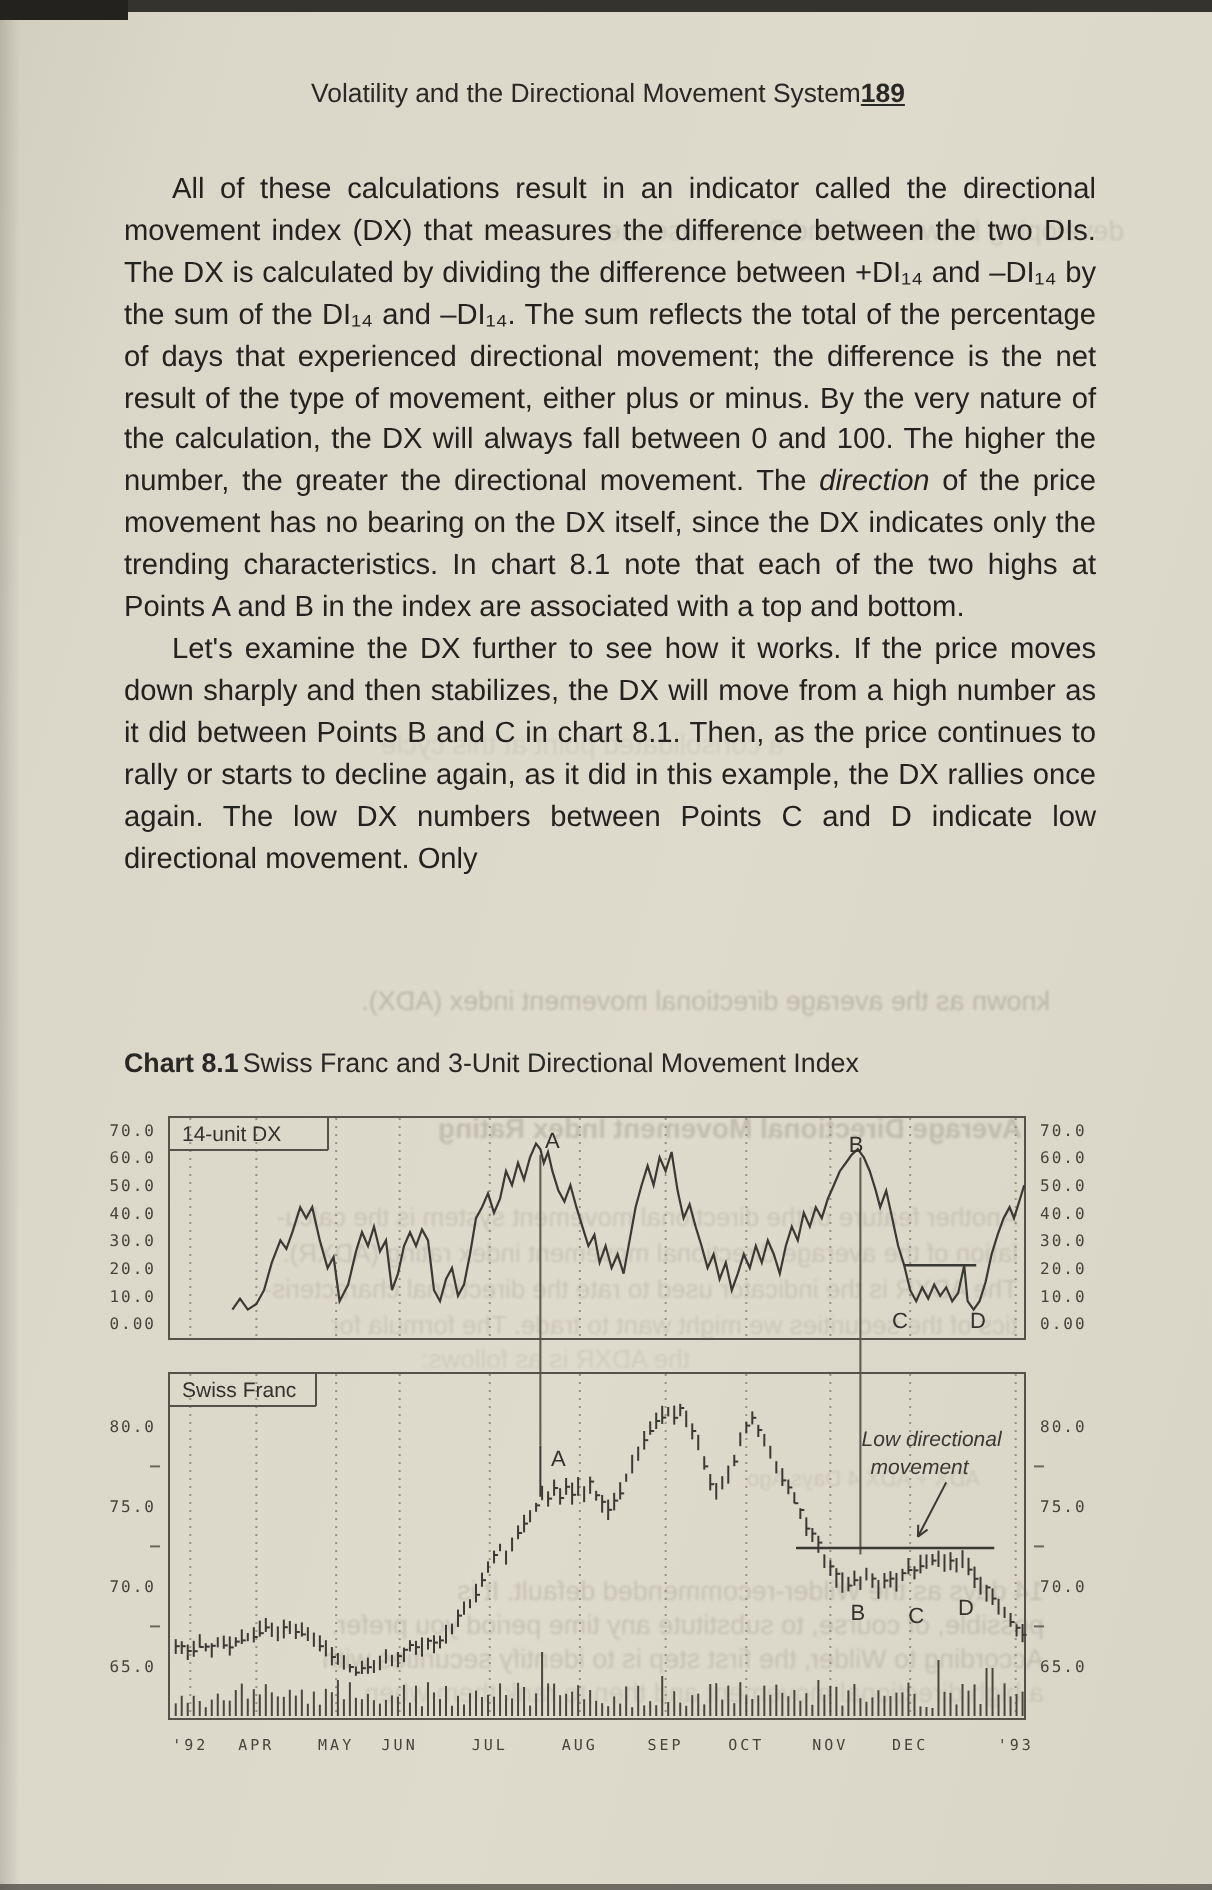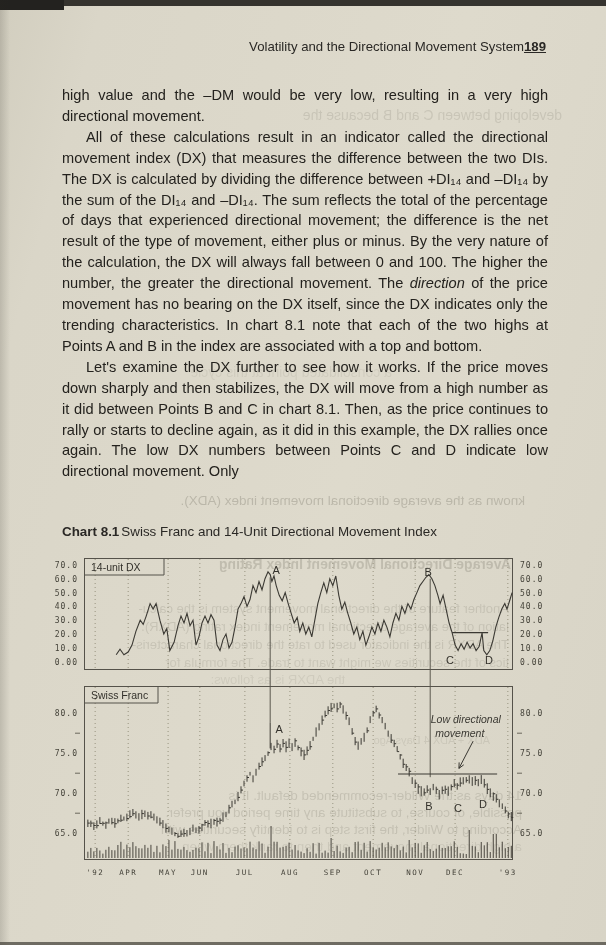--- a/index.html
+++ b/index.html
@@ -5,21 +5,21 @@
   html,body{margin:0;padding:0;background:#b8b4a8;}
   .page{position:relative;width:606px;height:945px;overflow:hidden;
     background:linear-gradient(105deg,#d2cebf 0%,#dad6c8 12%,#dedacc 55%,#d8d4c6 100%);
     font-family:"Liberation Sans","DejaVu Sans",sans-serif;color:#22201c;}
   .edge-top{position:absolute;top:0;left:0;width:100%;height:6px;background:#35332e;}
   .edge-top-corner{position:absolute;top:0;left:0;width:64px;height:10px;background:#23221f;}
   .edge-left{position:absolute;top:0;left:0;width:10px;height:100%;
     background:linear-gradient(90deg,rgba(40,38,32,.16),rgba(40,38,32,0));}
   .edge-bottom{position:absolute;bottom:0;left:0;width:100%;height:3px;background:#4a473f;opacity:.75;}
   .header{position:absolute;top:39px;left:62px;width:484px;display:flex;
-    justify-content:flex-end;font-size:13.2px;color:#2a2825;}
+    justify-content:center;font-size:13.2px;color:#2a2825;}
   .header .pageno{font-weight:700;text-decoration:underline;}
   .body-text{position:absolute;top:85px;left:62px;width:486px;
     font-size:14.6px;line-height:20.9px;text-align:justify;color:#24221e;}
   .body-text p{margin:0;}
   .body-text p.ind{text-indent:24px;}
   .caption{position:absolute;top:524px;left:62px;width:486px;font-size:13.4px;color:#2a2825;}
   .caption .cap-label{font-weight:700;margin-right:2px;}
   .chart{position:absolute;left:0;top:0;width:514px;height:945px;pointer-events:none;}
   svg{position:absolute;overflow:visible;}
   #dx-svg{left:84px;top:558px;}
@@ -68,27 +68,26 @@
       <div class="ghost" style="left: 95px; top: 822px; width: 427px; font-size: 13.5px; opacity: 0.21;">According to Wilder, the first step is to identify securities with</div>
       <div class="ghost" style="left: 95px; top: 839px; width: 427px; font-size: 13.5px; opacity: 0.15;">a high directional movement and then to rank them when</div>
     </div>
 
   <div class="header">
     <span>Volatility and the Directional Movement System</span>
     <span class="pageno">189</span>
   </div>
 
   <div class="body-text">
-    <p>high value and the –DM would be very low, resulting in a very high directional movement.</p>
     <p class="ind"><span>All of these calculations result in an indicator called the directional movement index (DX) that measures the difference between the two DIs. The DX is calculated by dividing the difference between +DI₁₄ and –DI₁₄ by the sum of the DI₁₄ and –DI₁₄. The sum reflects the total of the percentage of days that experienced directional movement; the difference is the net result of the type of movement, either plus or minus. By the very nature of the calculation, the DX will always fall between 0 and 100. The higher the number, the greater the directional movement. The </span><i>direction</i><span> of the price movement has no bearing on the DX itself, since the DX indicates only the trending characteristics. In chart 8.1 note that each of the two highs at Points A and B in the index are associated with a top and bottom.</span></p>
     <p class="ind">Let's examine the DX further to see how it works. If the price moves down sharply and then stabilizes, the DX will move from a high number as it did between Points B and C in chart 8.1. Then, as the price continues to rally or starts to decline again, as it did in this example, the DX rallies once again. The low DX numbers between Points C and D indicate low directional movement. Only</p>
   </div>
 
   <div class="caption">
-    <span class="cap-label">Chart 8.1</span><span>Swiss Franc and 14-Unit Directional Movement Index</span>
+    <span class="cap-label">Chart 8.1</span><span>Swiss Franc and 3-Unit Directional Movement Index</span>
   </div>
 
   <div class="chart">
     <svg id="dx-svg" width="429" height="112">
         <line x1="11.154000000000002" x2="11.154000000000002" y1="1" y2="111" class="grid"></line>
         <line x1="44.187000000000005" x2="44.187000000000005" y1="1" y2="111" class="grid"></line>
         <line x1="84.08400000000002" x2="84.08400000000002" y1="1" y2="111" class="grid"></line>
         <line x1="115.83" x2="115.83" y1="1" y2="111" class="grid"></line>
         <line x1="160.875" x2="160.875" y1="1" y2="111" class="grid"></line>
         <line x1="205.92" x2="205.92" y1="1" y2="111" class="grid"></line>

